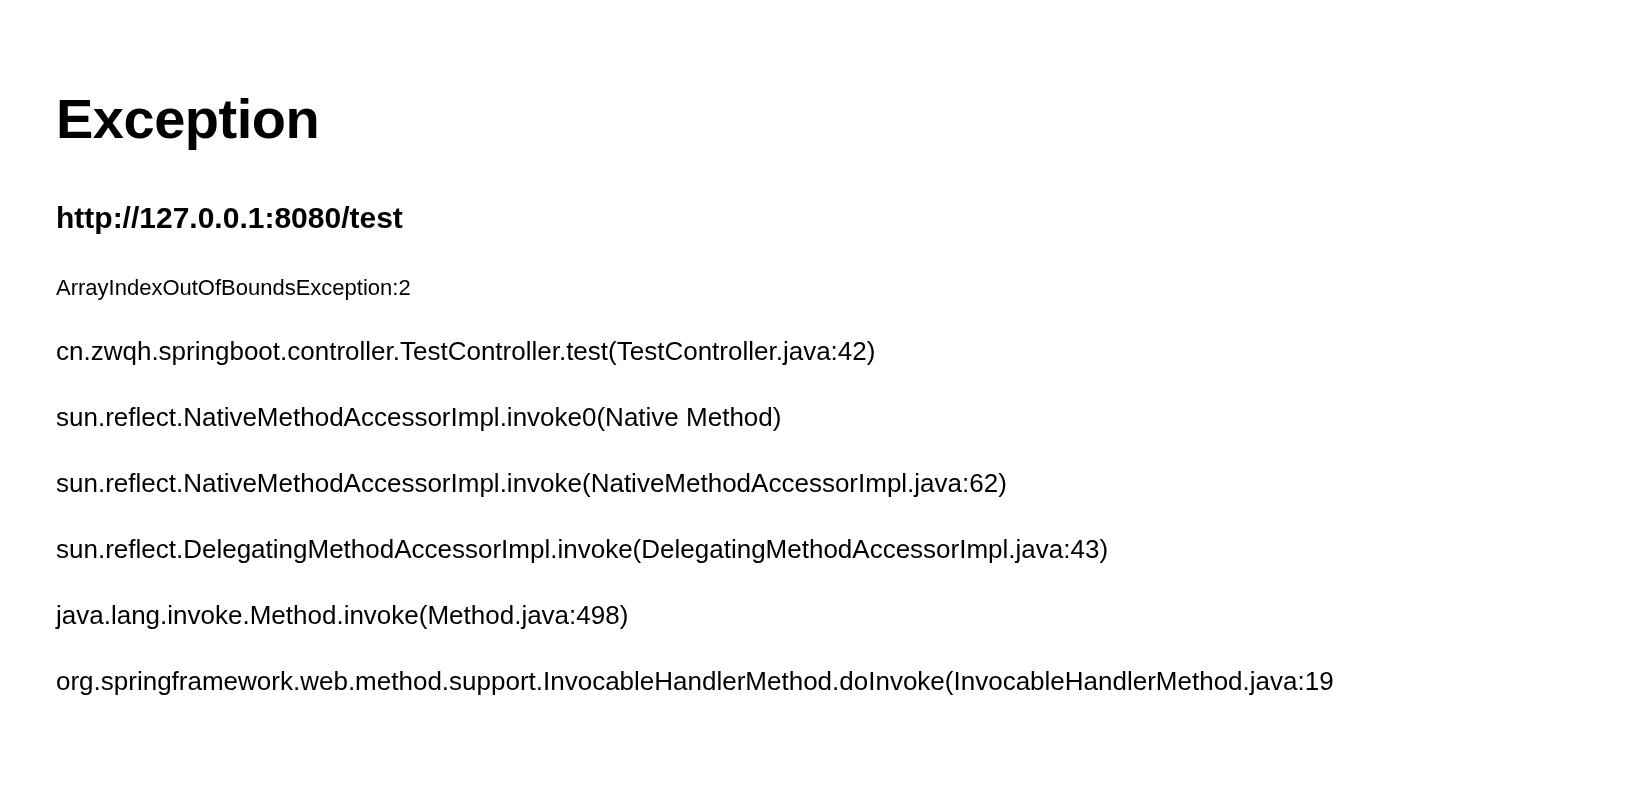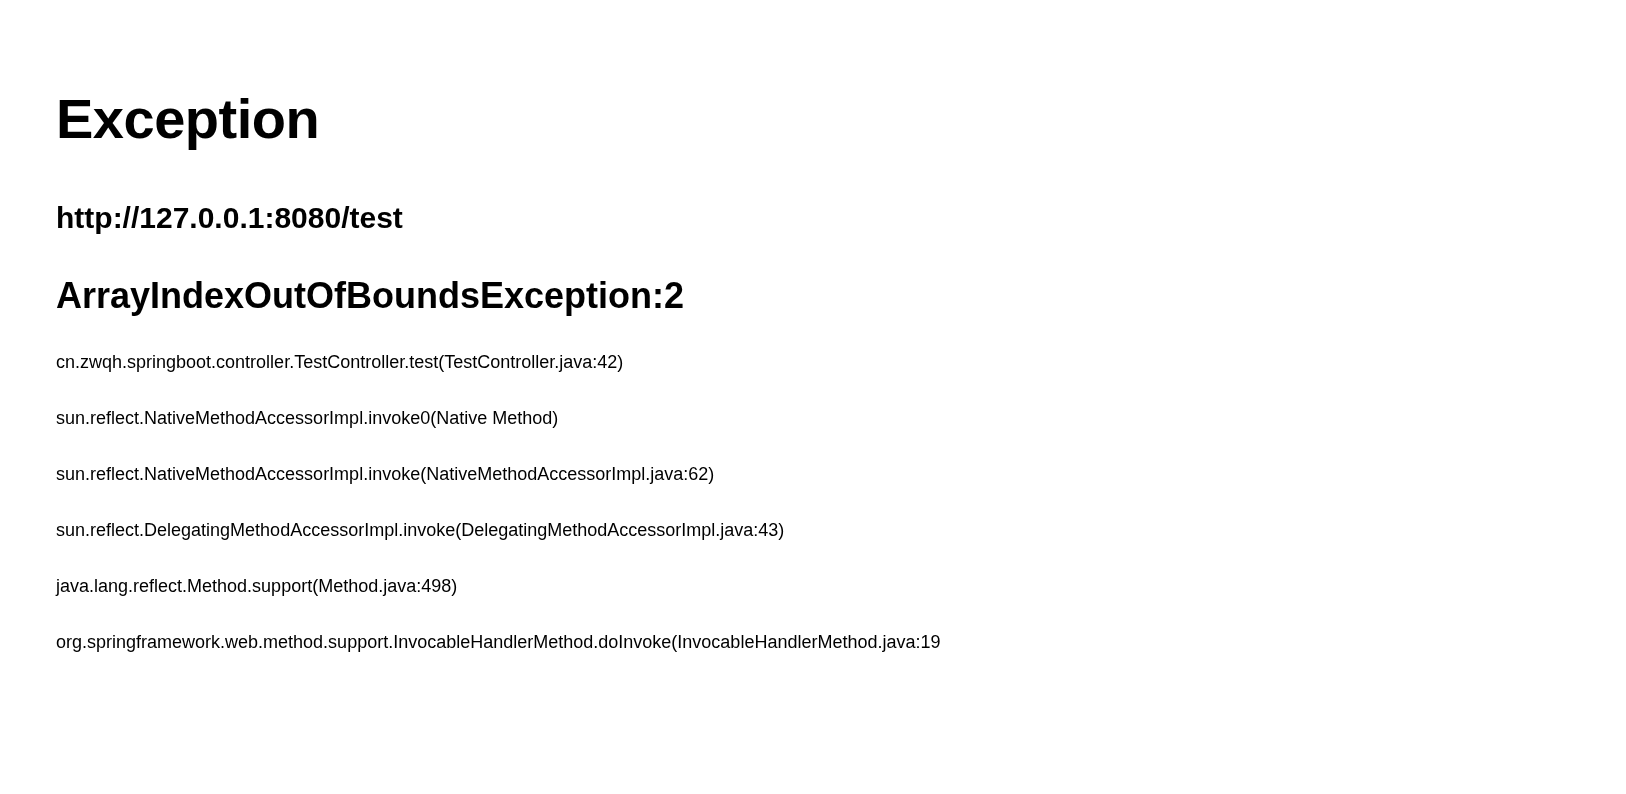--- a/index.html
+++ b/index.html
@@ -19,35 +19,35 @@
       font-weight: 700;
       margin-bottom: 50px;
       letter-spacing: -0.5px;
     }
     h2 {
       font-size: 30px;
       font-weight: 700;
       margin-bottom: 40px;
     }
     h3 {
-      font-size: 36px;
-      font-weight: 700;
+      font-size: 22px;
+      font-weight: 400;
       margin-bottom: 35px;
     }
     .trace-line {
-      font-size: 18px;
+      font-size: 26px;
       font-weight: 400;
       margin-bottom: 35px;
       white-space: nowrap;
     }
   </style>
 </head>
 <body>
 
 <h1>Exception</h1>
 <h2>http://127.0.0.1:8080/test</h2>
 <h3>ArrayIndexOutOfBoundsException:2</h3>
 <div class="trace-line">cn.zwqh.springboot.controller.TestController.test(TestController.java:42)</div>
 <div class="trace-line">sun.reflect.NativeMethodAccessorImpl.invoke0(Native Method)</div>
 <div class="trace-line">sun.reflect.NativeMethodAccessorImpl.invoke(NativeMethodAccessorImpl.java:62)</div>
 <div class="trace-line">sun.reflect.DelegatingMethodAccessorImpl.invoke(DelegatingMethodAccessorImpl.java:43)</div>
-<div class="trace-line">java.lang.reflect.Method.support(Method.java:498)</div>
+<div class="trace-line">java.lang.invoke.Method.invoke(Method.java:498)</div>
 <div class="trace-line">org.springframework.web.method.support.InvocableHandlerMethod.doInvoke(InvocableHandlerMethod.java:19</div>
 
 </body></html>

